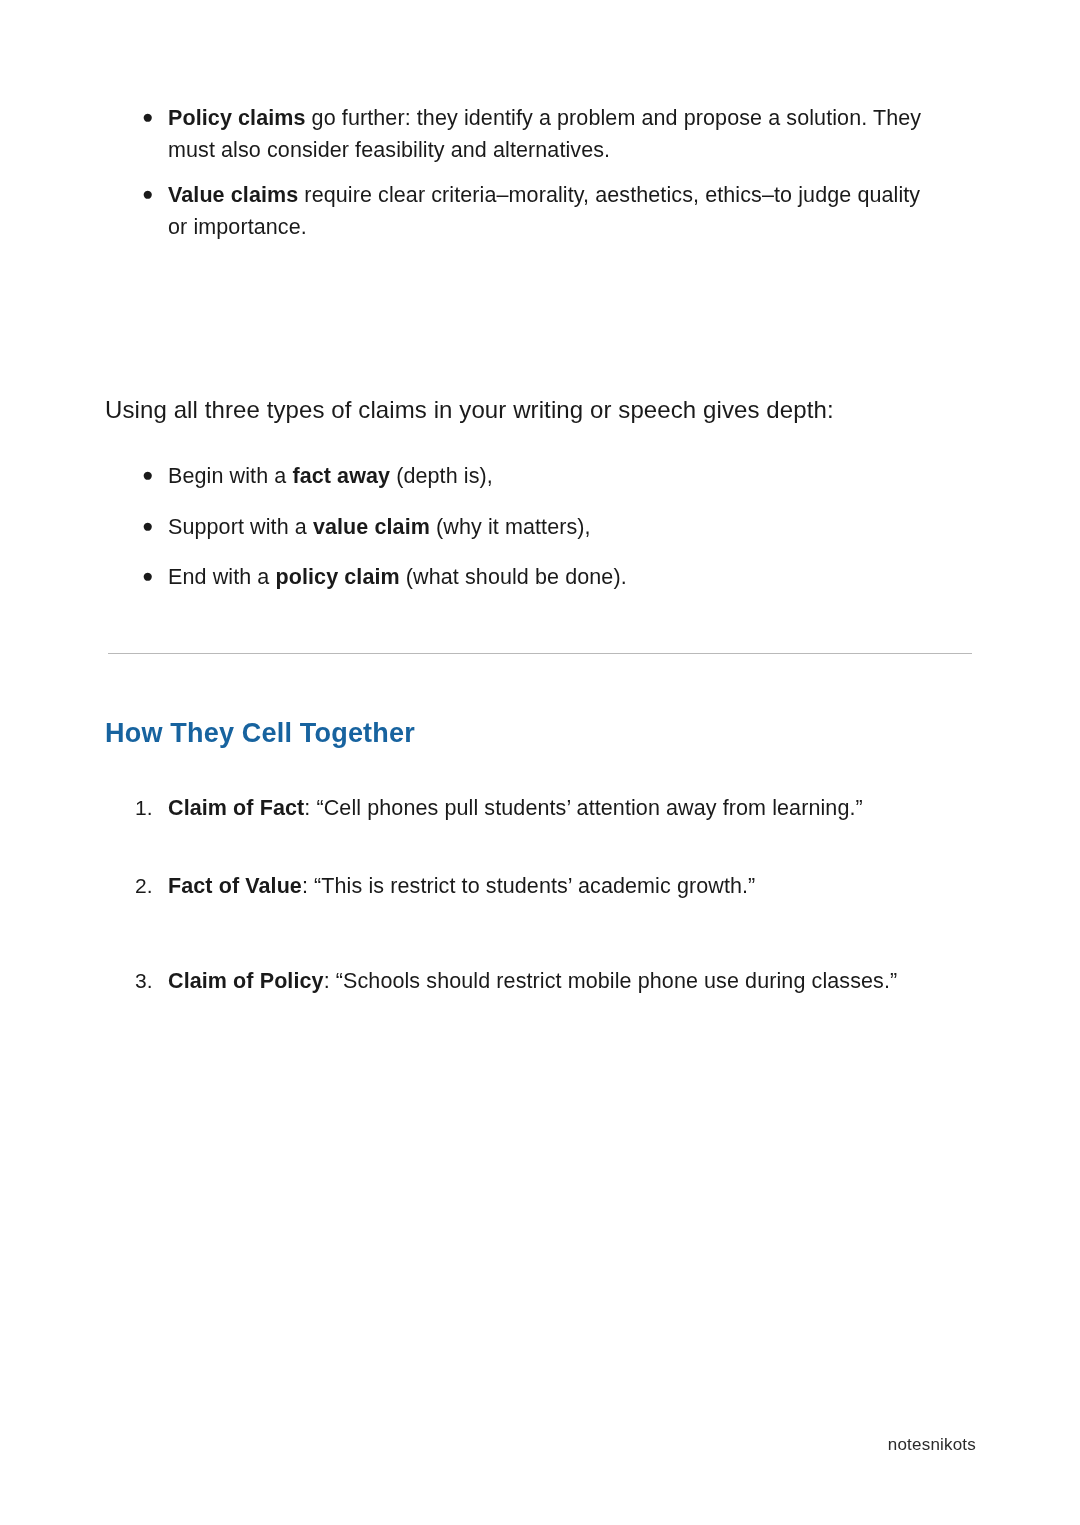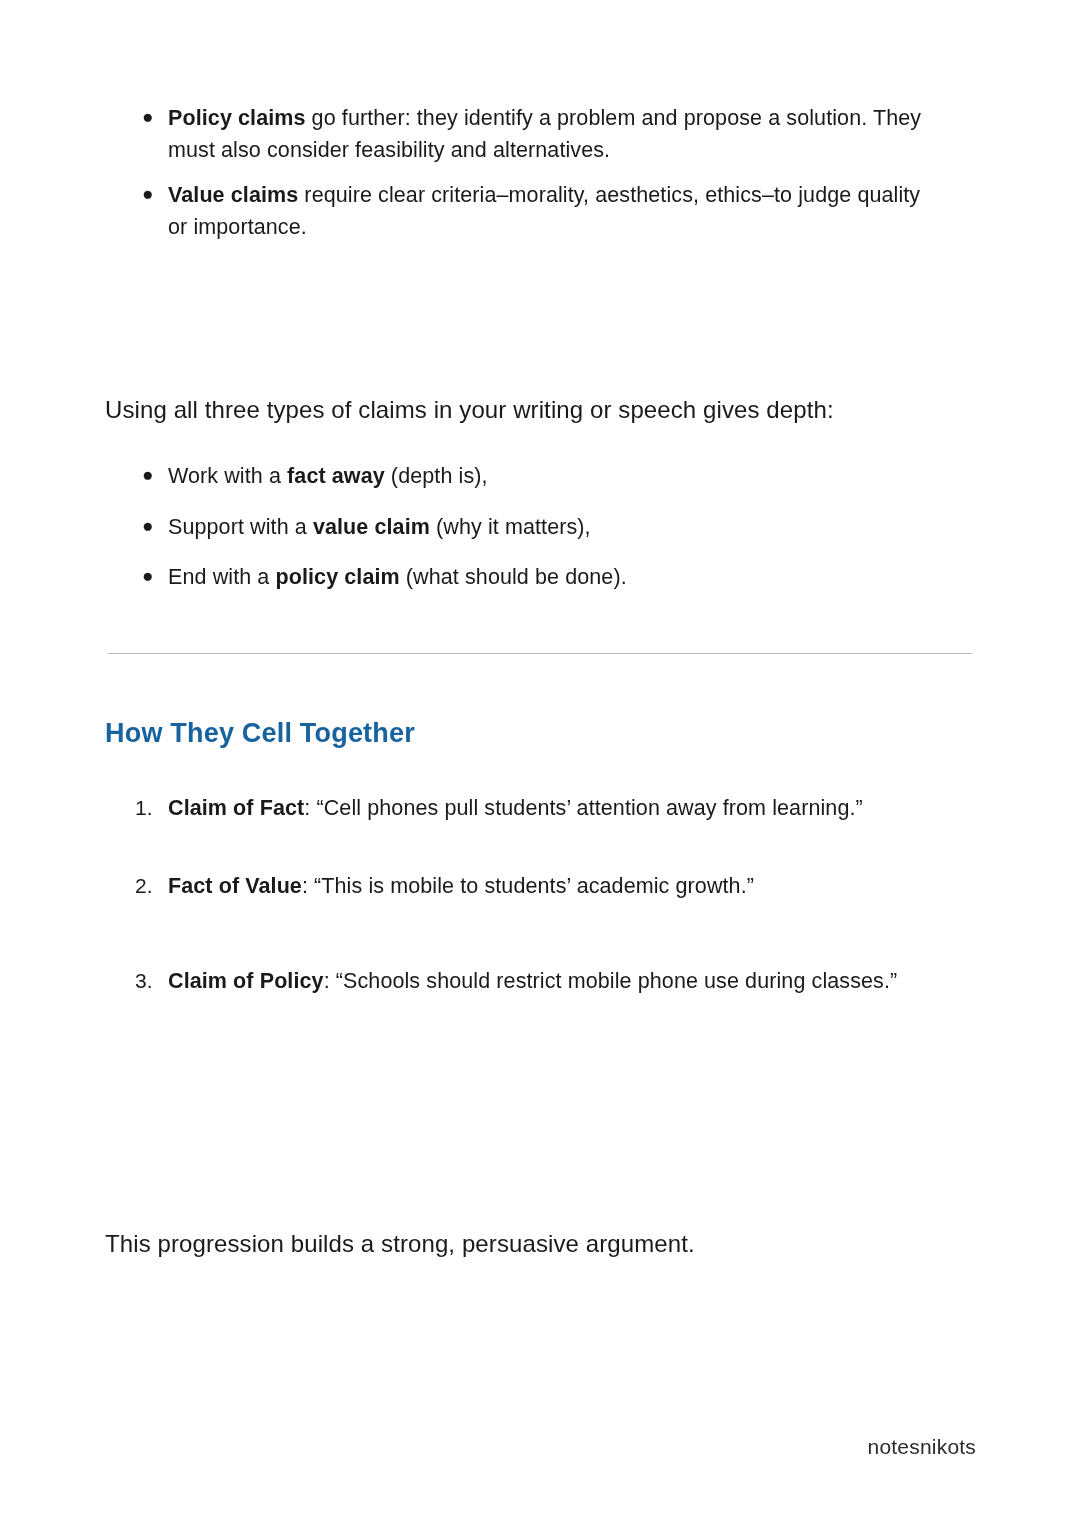--- a/index.html
+++ b/index.html
@@ -92,21 +92,21 @@
     font-weight: bold;
     letter-spacing: 0.2px;
     margin: 0;
   }
 
   
   .footer-mark {
     position: absolute;
     right: 104px;
     top: 1435px;
-    font-size: 21px;
+    font-size: 17px;
     color: #2b2b2b;
     letter-spacing: 0.2px;
   }
 
   
   .blk { position: absolute; left: 105px; }
 </style>
 </head>
 <body>
 
@@ -121,46 +121,45 @@
         <span class="marker">●</span><b>Value claims</b><span> require clear criteria–morality, aesthetics, ethics–to judge quality or importance.</span>
       </li>
     </ul>
   </div>
 
   <div class="blk para" style="top:393px; width:850px;">Using all three types of claims in your writing or speech gives depth:</div>
 
   <div class="blk" style="top:461px; width:830px;">
     <ul class="bullets">
       <li style="margin-bottom:19px;">
-        <span class="marker">●</span><span>Work with a </span><b>fact away</b><span> (depth is),</span>
+        <span class="marker">●</span><span>Begin with a </span><b>fact away</b><span> (depth is),</span>
       </li>
       <li style="margin-bottom:19px;">
         <span class="marker">●</span><span>Support with a </span><b>value claim</b><span> (why it matters),</span>
       </li>
       <li>
         <span class="marker">●</span><span>End with a </span><b>policy claim</b><span> (what should be done).</span>
       </li>
     </ul>
   </div>
 
   <hr class="divider" style="position:absolute; left:108px; top:653px; width:864px;">
 
   <h2 class="blk section-heading" style="top: 718px; color: rgb(23, 99, 159);">How They Cell Together</h2>
 
   <div class="blk" style="top:793px; width:830px;">
     <ol class="numbers">
       <li style="margin-bottom:46px;">
         <span class="marker">1.</span><b>Claim of Fact</b><span>: “Cell phones pull students’ attention away from learning.”</span>
       </li>
       <li style="margin-bottom:64px;">
-        <span class="marker">2.</span><b>Fact of Value</b><span>: “This is mobile to students’ academic growth.”</span>
+        <span class="marker">2.</span><b>Fact of Value</b><span>: “This is restrict to students’ academic growth.”</span>
       </li>
       <li>
         <span class="marker">3.</span><b>Claim of Policy</b><span>: “Schools should restrict mobile phone use during classes.”</span>
       </li>
     </ol>
   </div>
 
-  <div class="blk para" style="top:1227px; width:850px;">This progression builds a strong, persuasive argument.</div>
 
   <div class="footer-mark">notesnikots</div>
 
 </div>
 
 </body></html>

